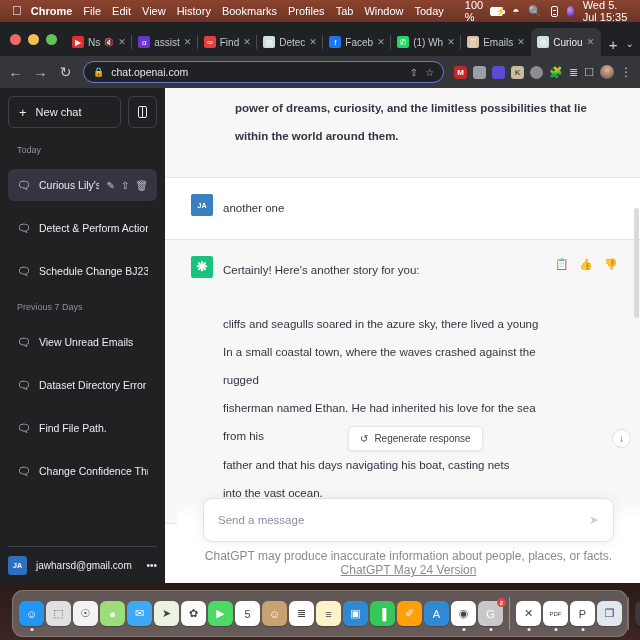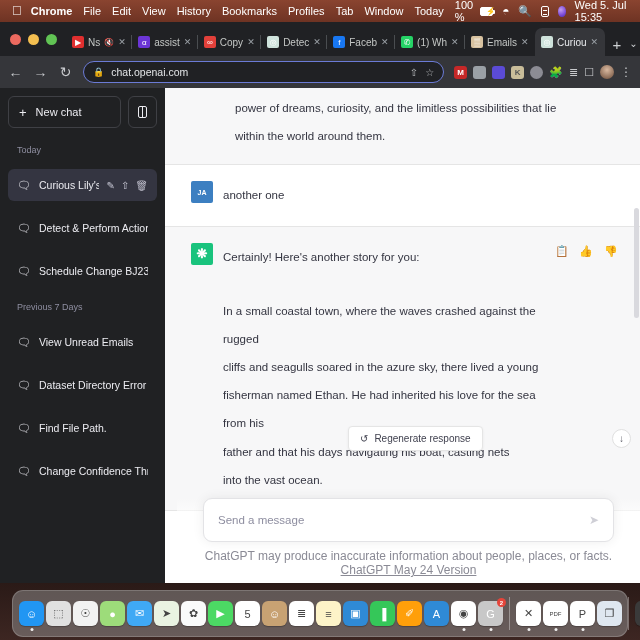--- a/index.html
+++ b/index.html
@@ -16,21 +16,21 @@
     background:#7c3b2a;
     background:linear-gradient(180deg,#8a4430 0%,#6e3323 100%);
     display:flex; align-items:center;
     padding:0 6px; color:#fff; font-size:11px;
     position:relative; z-index:50;
   }
   .mb-apple{ font-size:13px; margin:0 9px 2px 6px; line-height:1; }
   .mb-item{ margin-right:11px; white-space:nowrap; }
   .mb-item.bold{ font-weight:bold; }
   .mb-right{ margin-left:auto; display:flex; align-items:center; gap:9px; padding-right:4px; }
-  .mb-batt{ display:flex; align-items:center; gap:3px; }
+  .mb-batt{ display:flex; align-items:center; gap:3px;margin-left:10px; }
   .batt-box{
     width:17px;height:9px;border:1px solid #fff;border-radius:2px;
     position:relative; background:#fff;
   }
   .batt-box:after{content:"";position:absolute;right:-3px;top:2px;width:2px;height:4px;background:#fff;border-radius:0 1px 1px 0;}
   .batt-bolt{position:absolute;left:5px;top:-1px;font-size:8px;color:#7c3b2a;line-height:10px;}
   .icon-wifi{ font-size:12px; }
   .icon-search-mb{ font-size:11px; }
   .cc-icon{ width:11px;height:11px;border:1px solid #fff;border-radius:2px;position:relative;}
   .cc-icon:before,.cc-icon:after{content:"";position:absolute;left:1px;right:1px;height:1px;background:#fff;}
@@ -122,21 +122,21 @@
   .msg.bot{ background:#f7f7f8; border-top:1px solid #e5e5e5; border-bottom:1px solid #e5e5e5;}
   .msg.user{ background:#fff; }
   .msg-inner{ display:flex; gap:10px; padding:0 22px 0 26px; width:100%; }
   .m-avatar{ width:22px;height:22px;flex:0 0 22px;border-radius:2px;
     display:flex;align-items:center;justify-content:center;font-size:7px;color:#fff;font-weight:bold;}
   .m-avatar.user{ background:#3c7fc1; }
   .m-avatar.bot{ background:#19c37d; font-size:13px; }
   .m-body{ flex:1; font-size:11.5px; color:#343541; line-height:2.45; }
   .m-acts{ display:flex; gap:11px; color:#acacbe; font-size:11px; padding-top:2px; }
   .partial{ padding:0 22px 0 70px; font-size:11.5px; color:#343541; line-height:2.45; background:#f7f7f8; }
-  .partial-wrap{ background:#f7f7f8; border-bottom:1px solid #e5e5e5; padding-bottom:14px; padding-top:6px;}
+  .partial-wrap{ background:#f7f7f8; border-bottom:1px solid #e5e5e5; padding-bottom:27px; padding-top:6px;font-weight:bold;}
 
   
   .regen{
     position:absolute; left:183px; top:338px;
     background:#fff; border:1px solid #e5e5e5; border-radius:4px;
     padding:6px 11px; font-size:10px; color:#40414f;
     display:flex; align-items:center; gap:6px; box-shadow:0 1px 3px rgba(0,0,0,.06);
     z-index:6;
   }
   .regen-ic{ font-size:10px; }
@@ -233,21 +233,21 @@
           <span class="tab-mute">🔇</span>
           <span class="tab-x">✕</span>
         </div>
         <div class="tab">
           <span class="favicon" style="background:#6b35d6">α</span>
           <span class="tab-label">assist</span>
           <span class="tab-x">✕</span>
         </div>
         <div class="tab">
           <span class="favicon" style="background:#e2403a">∞</span>
-          <span class="tab-label">Copy</span>
+          <span class="tab-label">Find</span>
           <span class="tab-x">✕</span>
         </div>
         <div class="tab">
           <span class="favicon" style="background:#cfe3dc">◎</span>
           <span class="tab-label">Detec</span>
           <span class="tab-x">✕</span>
         </div>
         <div class="tab">
           <span class="favicon" style="background:#1877f2">f</span>
           <span class="tab-label">Faceb</span>
@@ -339,20 +339,25 @@
           </div>
           <div class="side-item">
             <span class="chat-ic">🗨</span>
             <span class="side-label">Find File Path.</span>
           </div>
           <div class="side-item">
             <span class="chat-ic">🗨</span>
             <span class="side-label">Change Confidence Threshol</span>
           </div>
         </div>
+      <div class="side-foot">
+        <span class="side-avatar">JA</span>
+        <span class="side-email">jawharsd@gmail.com</span>
+        <span class="side-dots">•••</span>
+      </div>
     </div>
 
     <div class="main">
 
       <div class="partial-wrap">
         <div class="partial">power of dreams, curiosity, and the limitless possibilities that lie</div>
         <div class="partial">within the world around them.</div>
       </div>
 
       <div class="msg user">
@@ -362,22 +367,22 @@
         </div>
       </div>
 
       <div class="msg bot">
         <div class="msg-inner">
           <span class="m-avatar bot">❋</span>
           <div class="m-body">
             <div>Certainly! Here's another story for you:</div>
             <div style="height:26px"></div>
             <div id="bot-lines">
+                <div>cliffs and seagulls soared in the azure sky, there lived a young</div>
                 <div>In a small coastal town, where the waves crashed against the rugged</div>
-                <div>cliffs and seagulls soared in the azure sky, there lived a young</div>
                 <div>fisherman named Ethan. He had inherited his love for the sea from his</div>
                 <div>father and that his days navigating his boat, casting nets</div>
                 <div>into the vast ocean.</div>
               </div>
           </div>
           <div class="m-acts">
             <span>📋</span>
             <span>👍</span>
             <span>👎</span>
           </div>

